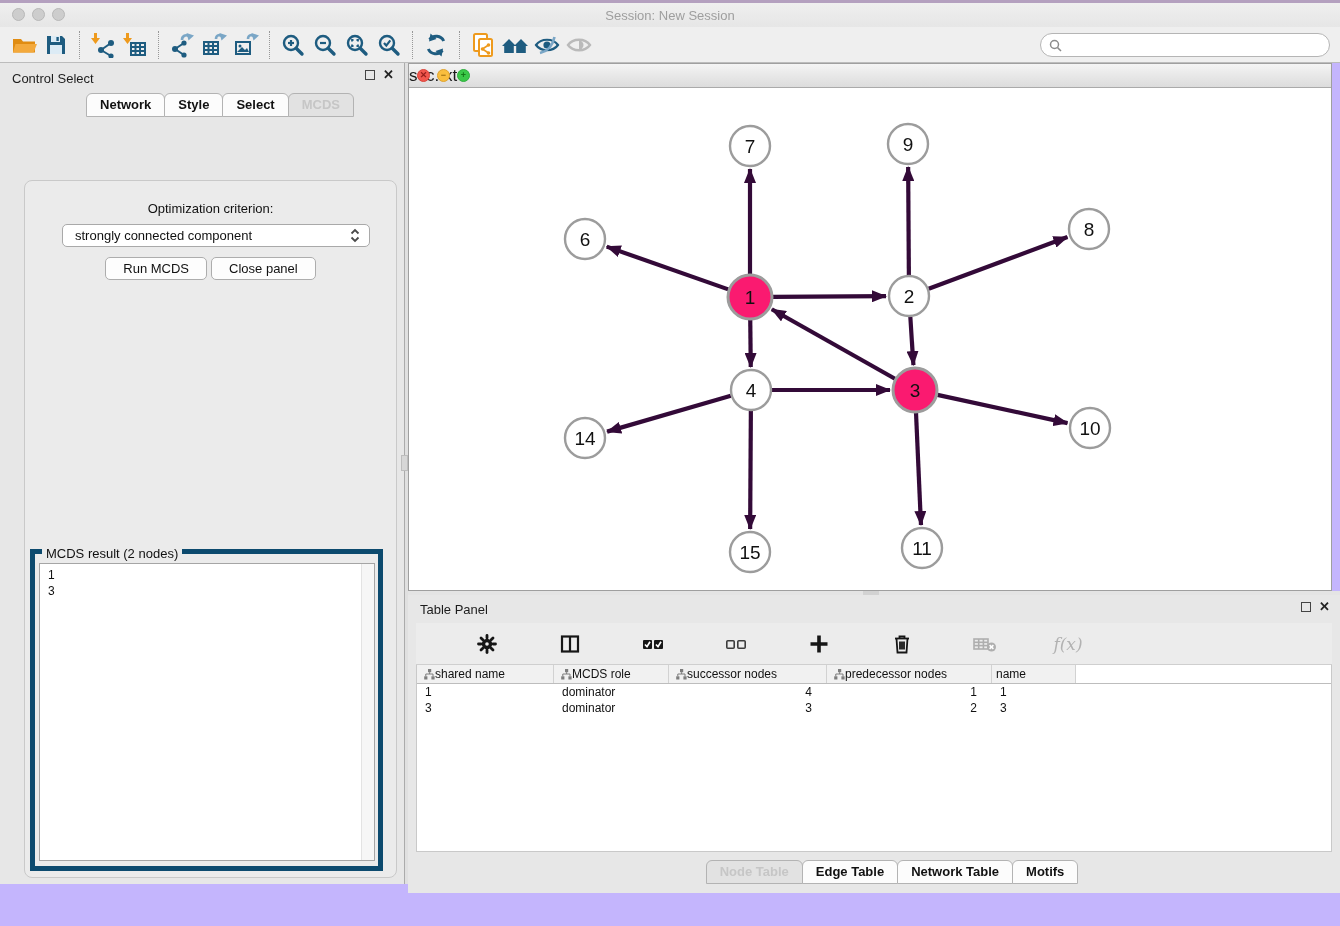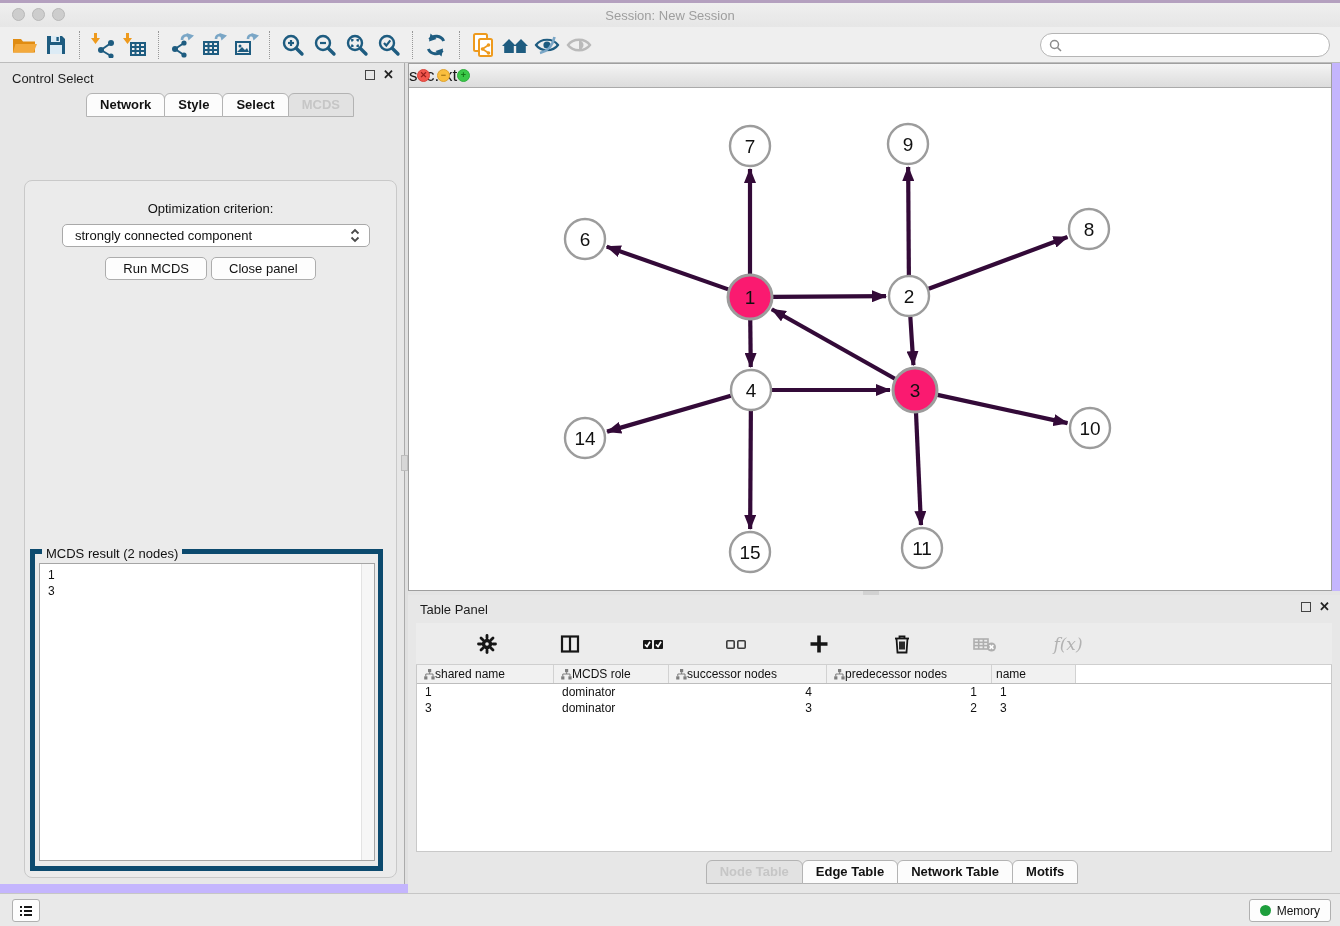--- a/index.html
+++ b/index.html
@@ -531,31 +531,13 @@
       </div>
     </div>
     <div class="tabs-row bottom">
       <div class="tab sel">Node Table</div>
       <div class="tab">Edge Table</div>
       <div class="tab">Network Table</div>
       <div class="tab">Motifs</div>
     </div>
   </div>
 
-  <div id="status-bar">
-    <button id="status-list-btn">
-      <svg width="16" height="16" viewBox="0 0 16 16">
-          <g fill="#161616">
-            <rect x="2" y="3" width="2" height="2"></rect>
-            <rect x="6" y="3" width="8" height="2"></rect>
-            <rect x="2" y="7" width="2" height="2"></rect>
-            <rect x="6" y="7" width="8" height="2"></rect>
-            <rect x="2" y="11" width="2" height="2"></rect>
-            <rect x="6" y="11" width="8" height="2"></rect>
-          </g>
-        </svg>
-    </button>
-    <button id="memory-btn">
-      <span class="dot"></span>
-      <span>Memory</span>
-    </button>
-  </div>
 </div>
 
 </body></html>

